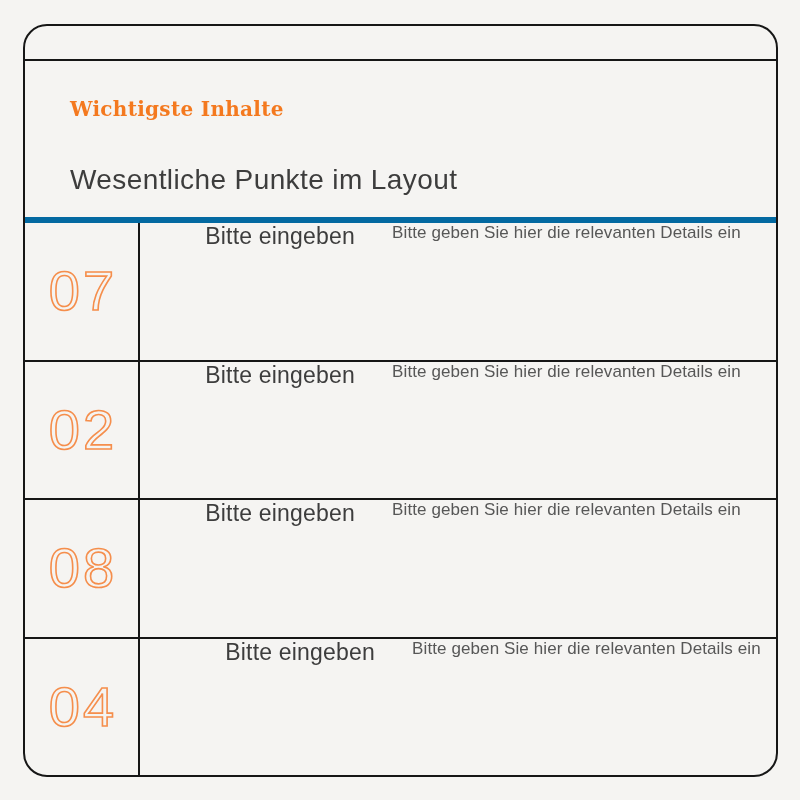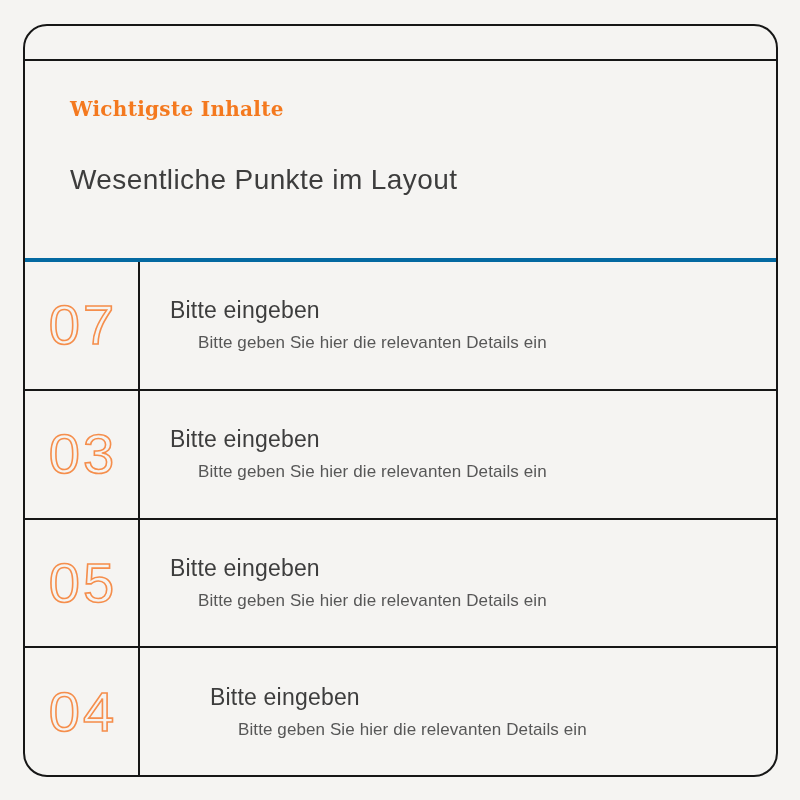--- a/index.html
+++ b/index.html
@@ -23,22 +23,22 @@
       overflow: hidden;
       background: #f5f4f2;
     }
     .top-band {
       flex: none;
       height: 35px;
       border-bottom: 2px solid #161616;
     }
     .header {
       flex: none;
-      height: 201px;
-      border-bottom: 4px solid #0369a1;
+      height: 162px;
+      border-bottom: 6px solid #0369a1;
       padding: 36px 40px 0 45px;
     }
     .eyebrow {
       font-family: "DejaVu Serif", serif;
       font-weight: 700;
       font-size: 20px;
       letter-spacing: 0.3px;
       color: #f4791f;
     }
     .page-title {
@@ -78,21 +78,21 @@
     }
     @supports (-webkit-text-stroke: 1px red) {
       .item-number {
         -webkit-text-fill-color: transparent;
         -webkit-text-stroke: 1.6px #f58e4c;
       }
     }
     .text-cell {
       flex: 1;
       display: flex;
-      flex-direction: column;
+      flex-direction: row;
       justify-content: center;
       padding-left: 30px;
       gap: 9px;
     }
     .item-title {
       font-size: 23px;
       font-weight: 400;
       letter-spacing: 0.2px;
       color: #3d3d3d;
     }
@@ -123,31 +123,31 @@
         <div class="item-number">07</div>
       </div>
       <div class="text-cell">
         <div class="item-title">Bitte eingeben</div>
         <div class="item-desc">Bitte geben Sie hier die relevanten Details ein</div>
       </div>
     </div>
 
     <div class="row">
       <div class="num-cell">
-        <div class="item-number">03</div>
+        <div class="item-number">02</div>
       </div>
       <div class="text-cell">
         <div class="item-title">Bitte eingeben</div>
         <div class="item-desc">Bitte geben Sie hier die relevanten Details ein</div>
       </div>
     </div>
 
     <div class="row">
       <div class="num-cell">
-        <div class="item-number">05</div>
+        <div class="item-number">08</div>
       </div>
       <div class="text-cell">
         <div class="item-title">Bitte eingeben</div>
         <div class="item-desc">Bitte geben Sie hier die relevanten Details ein</div>
       </div>
     </div>
 
     <div class="row">
       <div class="num-cell">
         <div class="item-number">04</div>

